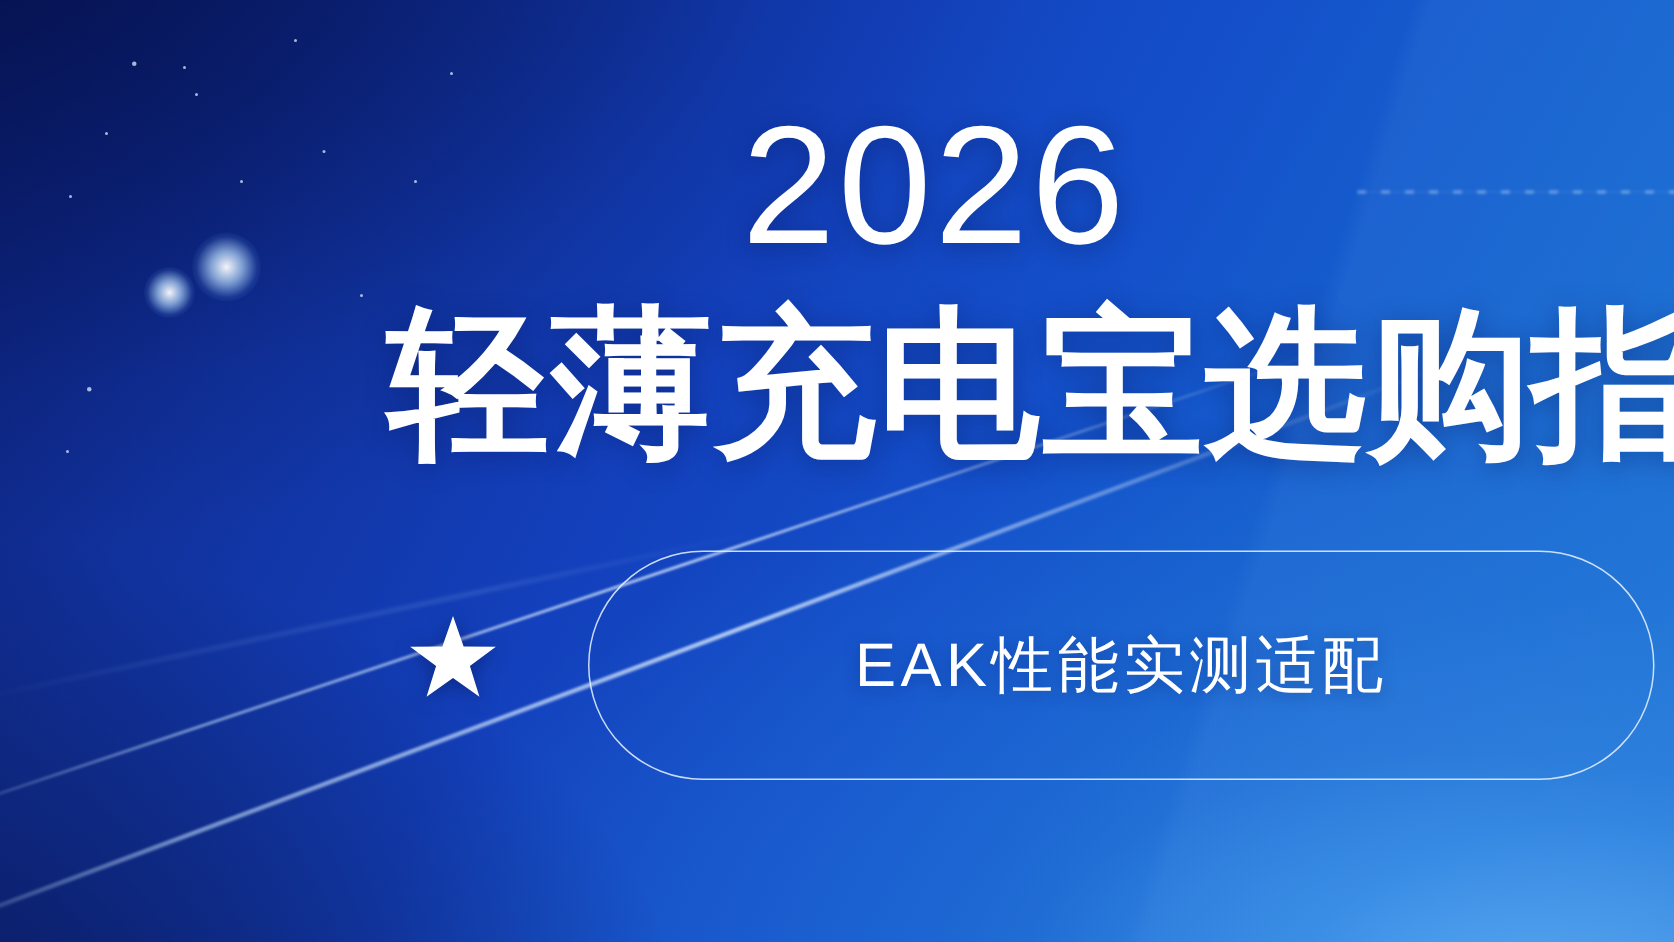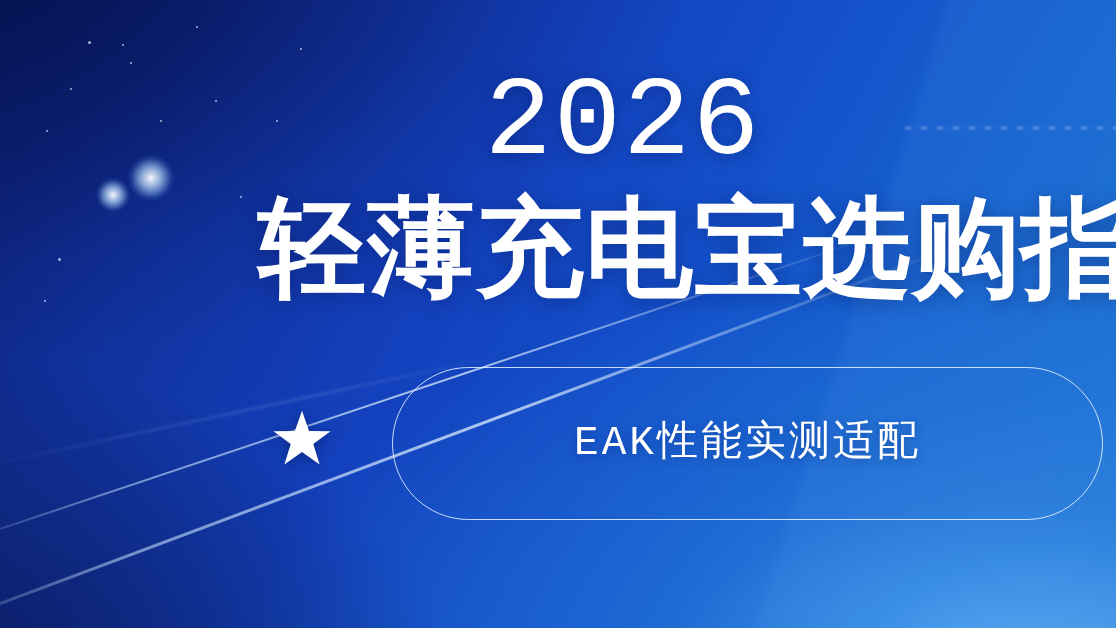--- a/index.html
+++ b/index.html
@@ -6,21 +6,21 @@
     margin: 0;
     padding: 0;
     background: #0a1a5c;
   }
   #poster {
     position: relative;
     width: 1116px;
     height: 628px;
     overflow: hidden;
     background: #0f43c8;
-    font-family: Liberation Mono, monospace;
+    font-family: Liberation Sans, sans-serif;
     user-select: none;
   }
 
   
   .bg-layer { position: absolute; inset: 0; pointer-events: none; }
 
   
   .bg-base {
     background:
       radial-gradient(120% 110% at 88% 104%, rgba(60,150,235,0.95) 0%, rgba(38,118,218,0.55) 22%, rgba(20,70,190,0.0) 55%),

